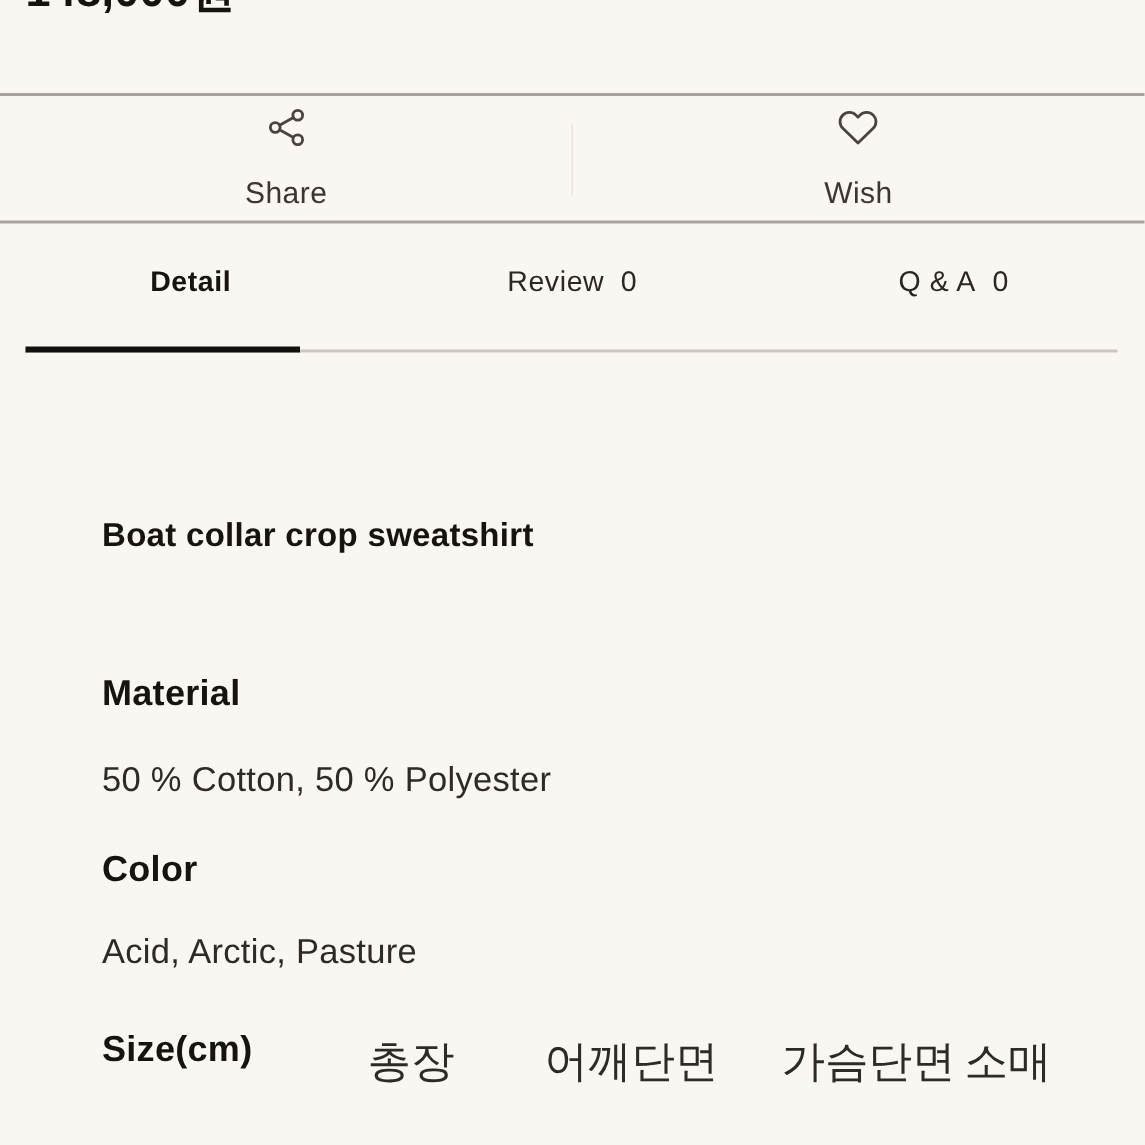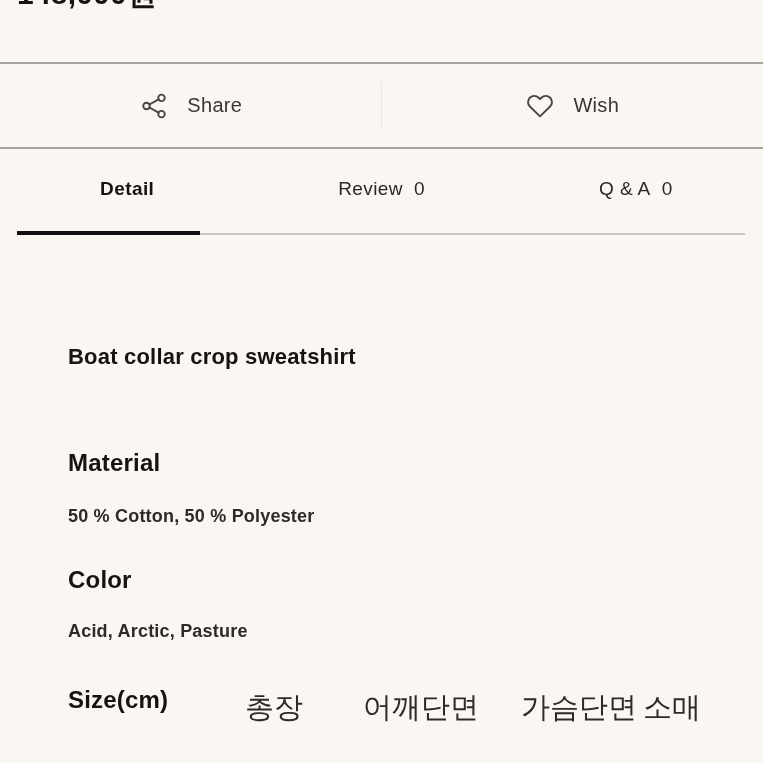--- a/index.html
+++ b/index.html
@@ -62,20 +62,21 @@
     align-items: center;
     justify-content: center;
     height: 100%;
     cursor: pointer;
     position: relative;
   }
   .action-inner {
     display: flex;
     align-items: center;
     gap: 18px;
+    flex-direction: column;
   }
   .action-label {
     font-size: 20px;
     color: #3b3631;
     letter-spacing: 0.3px;
     font-weight: 400;
   }
   .vdiv {
     position: absolute;
     left: 381px;
@@ -87,21 +88,20 @@
 
   
   .tabs {
     position: absolute;
     top: 149px;
     left: 0;
     width: 763px;
     height: 80px;
     display: flex;
     align-items: center;
-    justify-content: flex-end;
   }
   .tab {
     flex: 1 1 25%;
     display: flex;
     align-items: center;
     justify-content: center;
     height: 100%;
     cursor: pointer;
     font-size: 19px;
     letter-spacing: 0.4px;
@@ -153,22 +153,22 @@
     position: absolute;
     left: 68px;
     font-size: 24px;
     font-weight: bold;
     color: #17130f;
     letter-spacing: 0.2px;
   }
   .sec-body {
     position: absolute;
     left: 68px;
-    font-size: 18px;
-    font-weight: 700;
+    font-size: 23px;
+    font-weight: 400;
     color: #2e2a26;
     letter-spacing: 0.2px;
     white-space: nowrap;
   }
   .material-head { top: 191px; }
   .material-body { top: 248px; }
   .color-head    { top: 308px; }
   .color-body    { top: 363px; }
 
   

